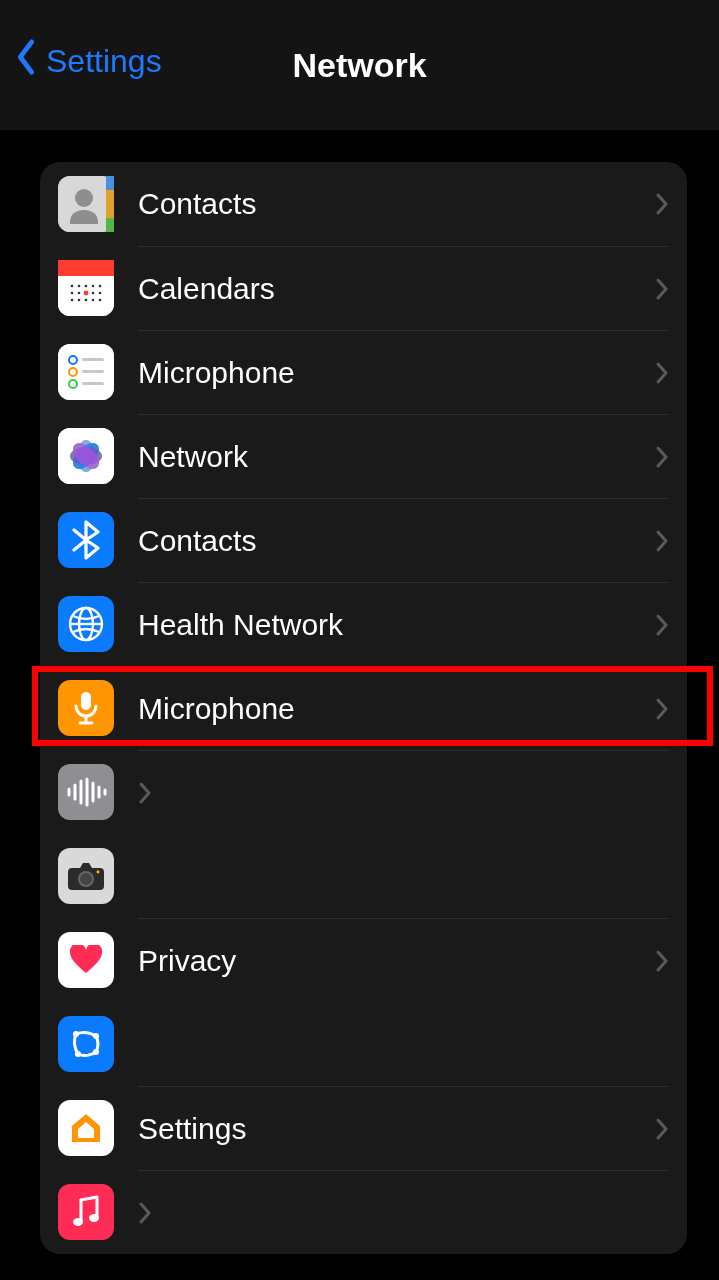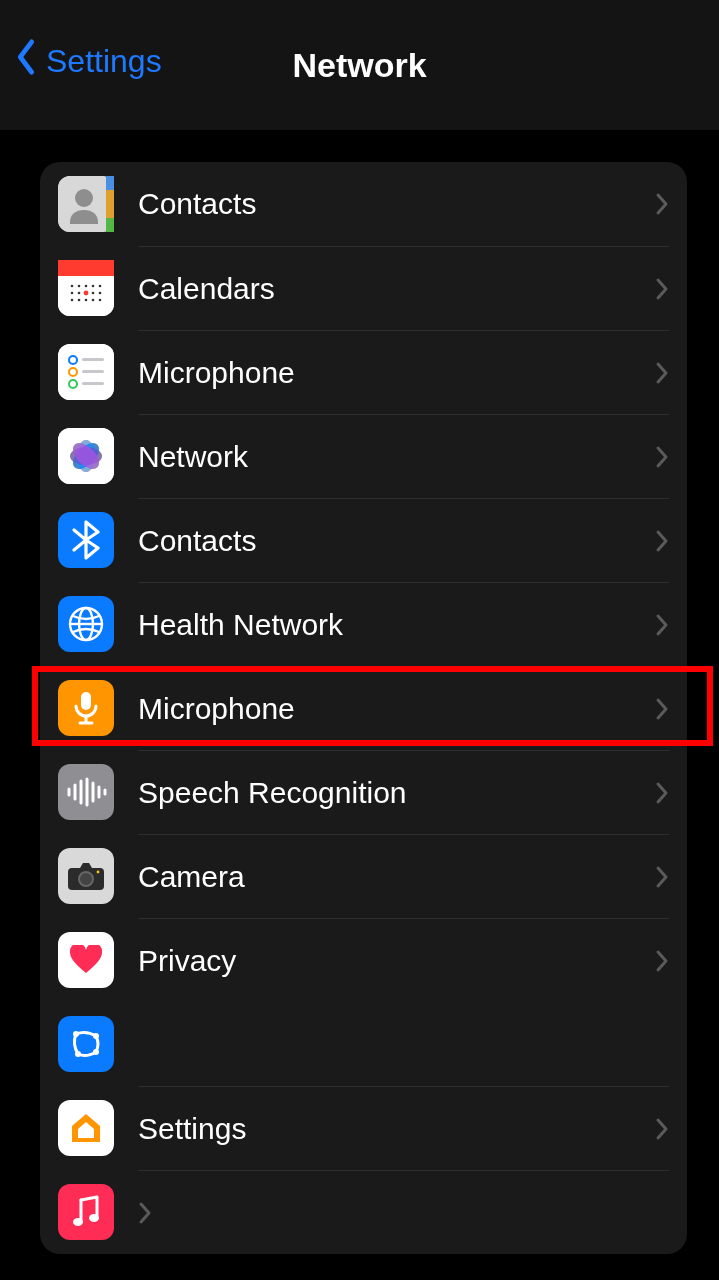--- a/index.html
+++ b/index.html
@@ -273,45 +273,36 @@
             <line x1="10" y1="8" x2="10" y2="22"></line>
             <line x1="16" y1="4" x2="16" y2="26"></line>
             <line x1="22" y1="2" x2="22" y2="28"></line>
             <line x1="28" y1="6" x2="28" y2="24"></line>
             <line x1="34" y1="10" x2="34" y2="20"></line>
             <line x1="40" y1="13" x2="40" y2="17"></line>
           </g>
         </svg>
       </div>
       <div class="row-inner">
-        <span class="label">Speech Recognition</span>
         <span class="chev">
             <svg viewBox="0 0 14 24" fill="none" stroke="#5a5a5a" stroke-width="3" stroke-linecap="round" stroke-linejoin="round">
               <polyline points="3,3 11,12 3,21"></polyline>
             </svg>
           </span>
       </div>
     </div>
 
     <div class="row">
       <div class="icon-box" style="background:#d9d9d9;">
         <svg width="40" height="32" viewBox="0 0 40 32">
           <rect x="2" y="8" width="36" height="22" rx="4" fill="#2b2b2b"></rect>
           <path d="M14 8 L17 3 H23 L26 8 Z" fill="#2b2b2b"></path>
           <circle cx="20" cy="19" r="7" fill="#444" stroke="#666" stroke-width="2"></circle>
           <circle cx="32" cy="12" r="1.4" fill="#ffcc00"></circle>
         </svg>
-      </div>
-      <div class="row-inner">
-        <span class="label">Camera</span>
-        <span class="chev">
-            <svg viewBox="0 0 14 24" fill="none" stroke="#5a5a5a" stroke-width="3" stroke-linecap="round" stroke-linejoin="round">
-              <polyline points="3,3 11,12 3,21"></polyline>
-            </svg>
-          </span>
       </div>
     </div>
 
     <div class="row">
       <div class="icon-box" style="background:#fff;">
         <svg width="34" height="30" viewBox="0 0 34 30">
           <path d="M17 28 C6 19 1 13 1 7.5 A7 7 0 0 1 17 5 A7 7 0 0 1 33 7.5 C33 13 28 19 17 28 Z" fill="#ff2d55"></path>
         </svg>
       </div>
       <div class="row-inner">

